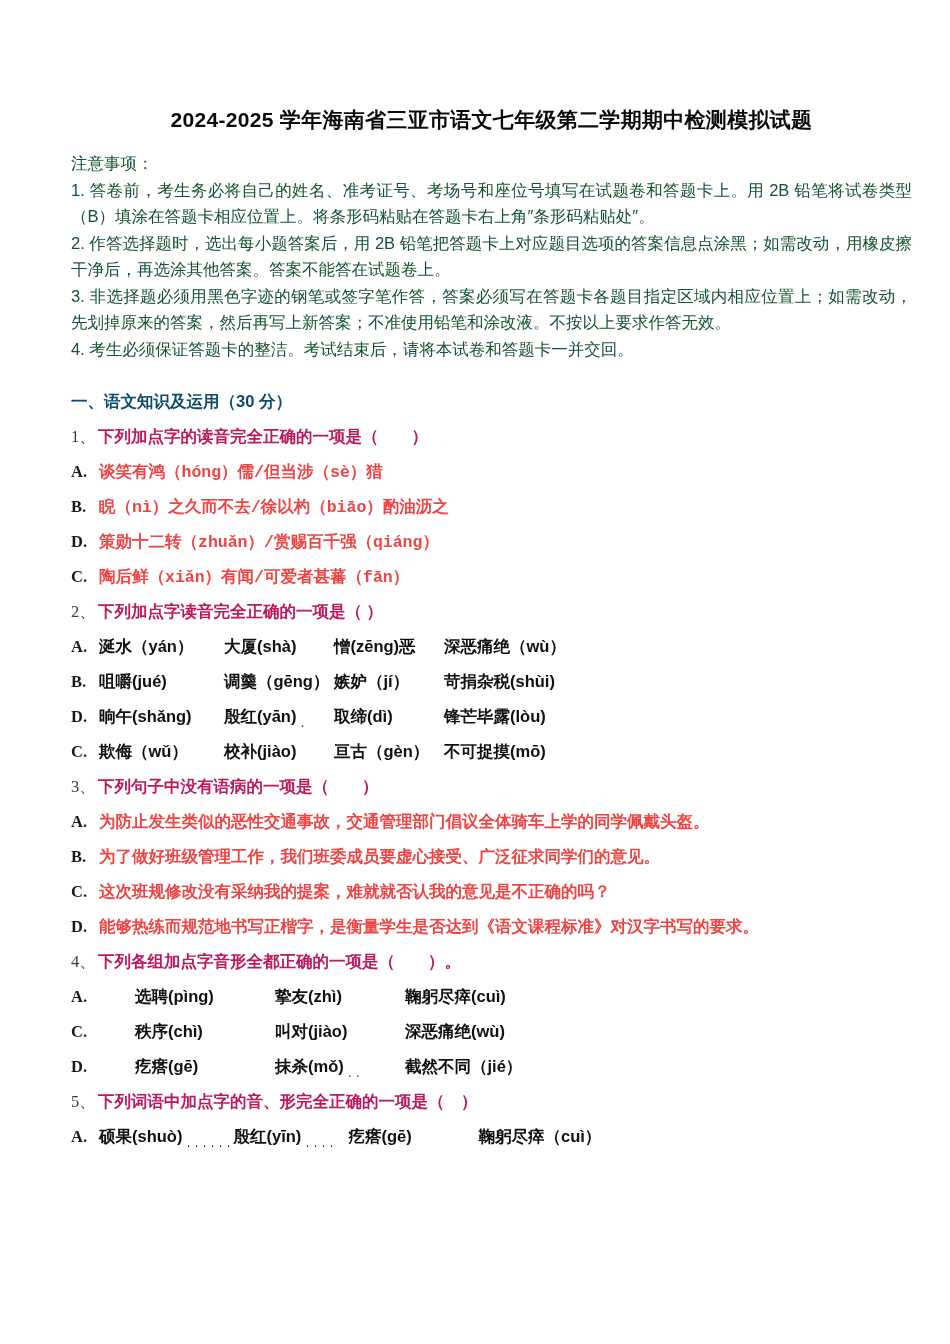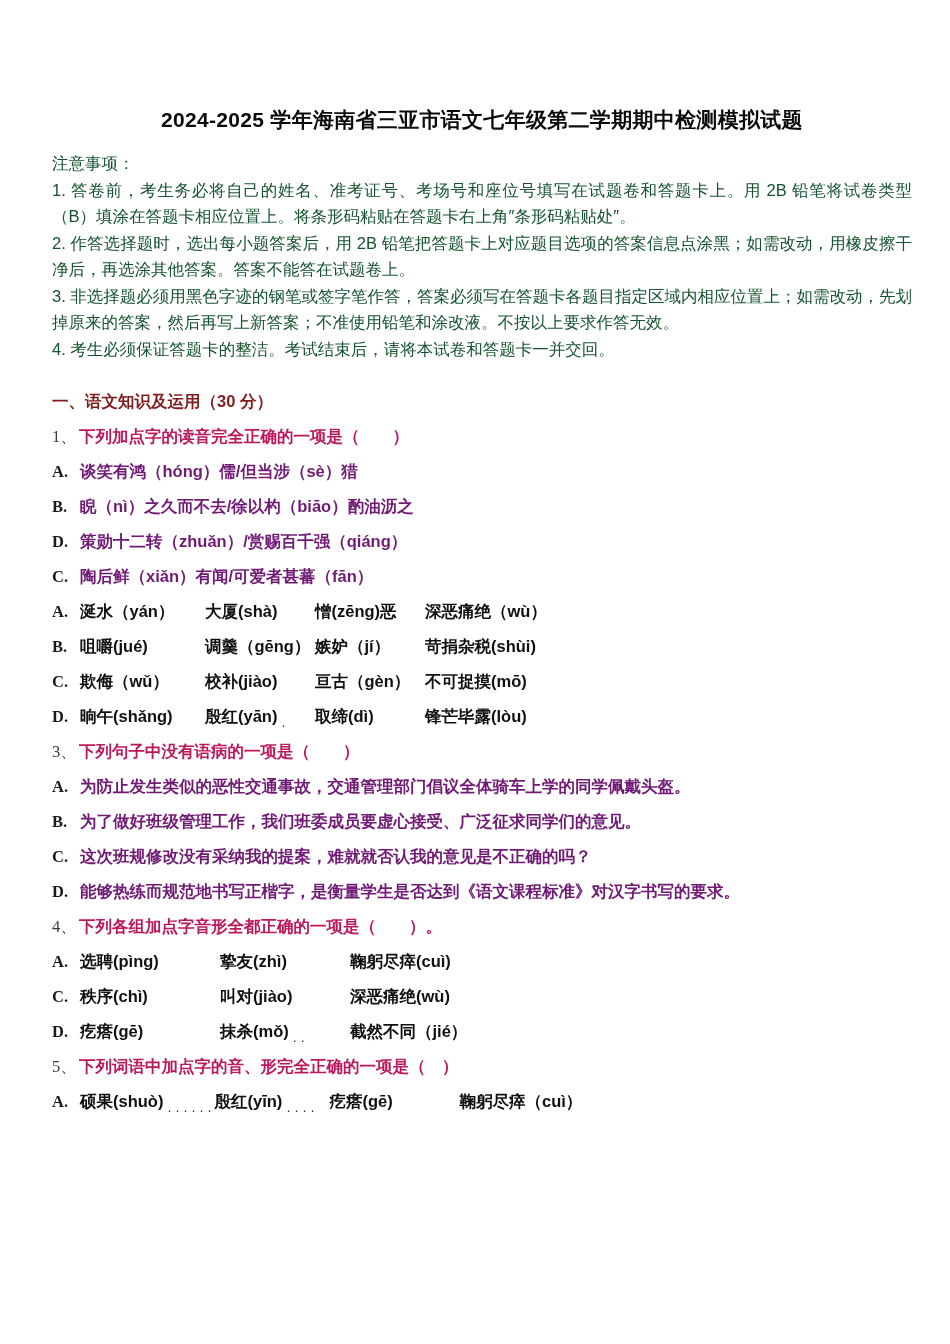--- a/index.html
+++ b/index.html
@@ -5,21 +5,21 @@
   html, body { margin: 0; padding: 0; background: #ffffff; }
   body {
     width: 950px; height: 1344px;
     font-family: "Liberation Sans", sans-serif;
     color: #111;
     overflow: hidden;
   }
   .page {
     box-sizing: border-box;
     width: 950px; height: 1344px;
-    padding: 106px 38px 0 52px;
+    padding: 106px 38px 0 71px;
   }
   .title {
     margin: 0 0 16px 0;
     text-align: center;
     font-size: 21px;
     font-weight: 700;
     letter-spacing: 0.3px;
     color: #0b0b0b;
   }
   .notice {
@@ -28,21 +28,21 @@
     line-height: 26.5px;
     text-align: justify;
     color: #14532d;
   }
   .notice p { margin: 0; }
   .section-heading {
     margin-top: 22px;
     font-size: 16.5px;
     font-weight: 700;
     line-height: 35px;
-    color: #7f1d1d;
+    color: #0c4a6e;
   }
   .qrow {
     line-height: 35px;
     height: 35px;
     white-space: nowrap;
     font-size: 16.5px;
   }
   .qnum {
     display: inline-block;
     min-width: 27px;
@@ -51,27 +51,27 @@
     color: #3c3c3c;
   }
   .stem-text { font-weight: 700; color: #be185d; }
   .olabel {
     display: inline-block;
     min-width: 28px;
     font-family: "Liberation Serif", serif;
     font-weight: 700;
     color: #1a1a1a;
   }
-  .otext { font-weight: 700; color: #701a75; }
+  .otext { font-weight: 700; color: #ef4444; font-family: Liberation Mono, monospace; }
   .col { display: inline-block; font-weight: 700; color: #101010; }
   
   .q2 .c0 { min-width: 125px; }
   .q2 .c1 { min-width: 110px; }
   .q2 .c2 { min-width: 110px; }
-  .q4 .c0 { min-width: 140px; }
+  .q4 .c0 { min-width: 140px; margin-left: 36px; }
   .q4 .c1 { min-width: 130px; }
   .q5 .c0 { min-width: 120px; }
   .q5 .c1 { min-width: 115px; }
   .q5 .c2 { min-width: 130px; }
   .dots {
     font-family: "DejaVu Sans Mono", monospace;
     font-size: 10px;
     font-weight: 400;
     letter-spacing: 2px;
     vertical-align: -5px;
@@ -109,30 +109,33 @@
     <div class="qrow">
       <span class="olabel">D.</span><span class="otext">策勋十二转（zhuǎn）/赏赐百千强（qiáng）</span>
     </div>
     <div class="qrow">
       <span class="olabel">C.</span><span class="otext">陶后鲜（xiǎn）有闻/可爱者甚蕃（fān）</span>
     </div>
   </div>
 
   <div class="q2">
     <div class="qrow">
+      <span class="qnum">2、</span><span class="stem-text">下列加点字读音完全正确的一项是（ ）</span>
+    </div>
+    <div class="qrow">
       <span class="olabel">A.</span><span class="col c0"><span>涎水（yán）</span><span class="dots"></span></span><span class="col c1"><span>大厦(shà)</span><span class="dots"></span></span><span class="col c2"><span>憎(zēng)恶</span><span class="dots"></span></span><span class="col c3"><span>深恶痛绝（wù）</span></span>
     </div>
     <div class="qrow">
       <span class="olabel">B.</span><span class="col c0"><span>咀嚼(jué)</span><span class="dots"></span></span><span class="col c1"><span>调羹（gēng）</span><span class="dots"></span></span><span class="col c2"><span>嫉妒（jí）</span><span class="dots"></span></span><span class="col c3"><span>苛捐杂税(shùi)</span></span>
     </div>
     <div class="qrow">
-      <span class="olabel">C.</span><span class="col c0"><span>欺侮（wǔ）</span><span class="dots"></span></span><span class="col c1"><span>校补(jiào)</span><span class="dots"></span></span><span class="col c2"><span>亘古（gèn）</span><span class="dots"></span></span><span class="col c3"><span>不可捉摸(mō)</span></span>
+      <span class="olabel">D.</span><span class="col c0"><span>晌午(shǎng)</span><span class="dots"></span></span><span class="col c1"><span>殷红(yān)</span><span class="dots">.</span></span><span class="col c2"><span>取缔(dì)</span><span class="dots"></span></span><span class="col c3"><span>锋芒毕露(lòu)</span></span>
     </div>
     <div class="qrow">
-      <span class="olabel">D.</span><span class="col c0"><span>晌午(shǎng)</span><span class="dots"></span></span><span class="col c1"><span>殷红(yān)</span><span class="dots">.</span></span><span class="col c2"><span>取缔(dì)</span><span class="dots"></span></span><span class="col c3"><span>锋芒毕露(lòu)</span></span>
+      <span class="olabel">C.</span><span class="col c0"><span>欺侮（wǔ）</span><span class="dots"></span></span><span class="col c1"><span>校补(jiào)</span><span class="dots"></span></span><span class="col c2"><span>亘古（gèn）</span><span class="dots"></span></span><span class="col c3"><span>不可捉摸(mō)</span></span>
     </div>
   </div>
 
   <div>
     <div class="qrow">
       <span class="qnum">3、</span><span class="stem-text">下列句子中没有语病的一项是（　　）</span>
     </div>
     <div class="qrow">
       <span class="olabel">A.</span><span class="otext">为防止发生类似的恶性交通事故，交通管理部门倡议全体骑车上学的同学佩戴头盔。</span>
     </div>

